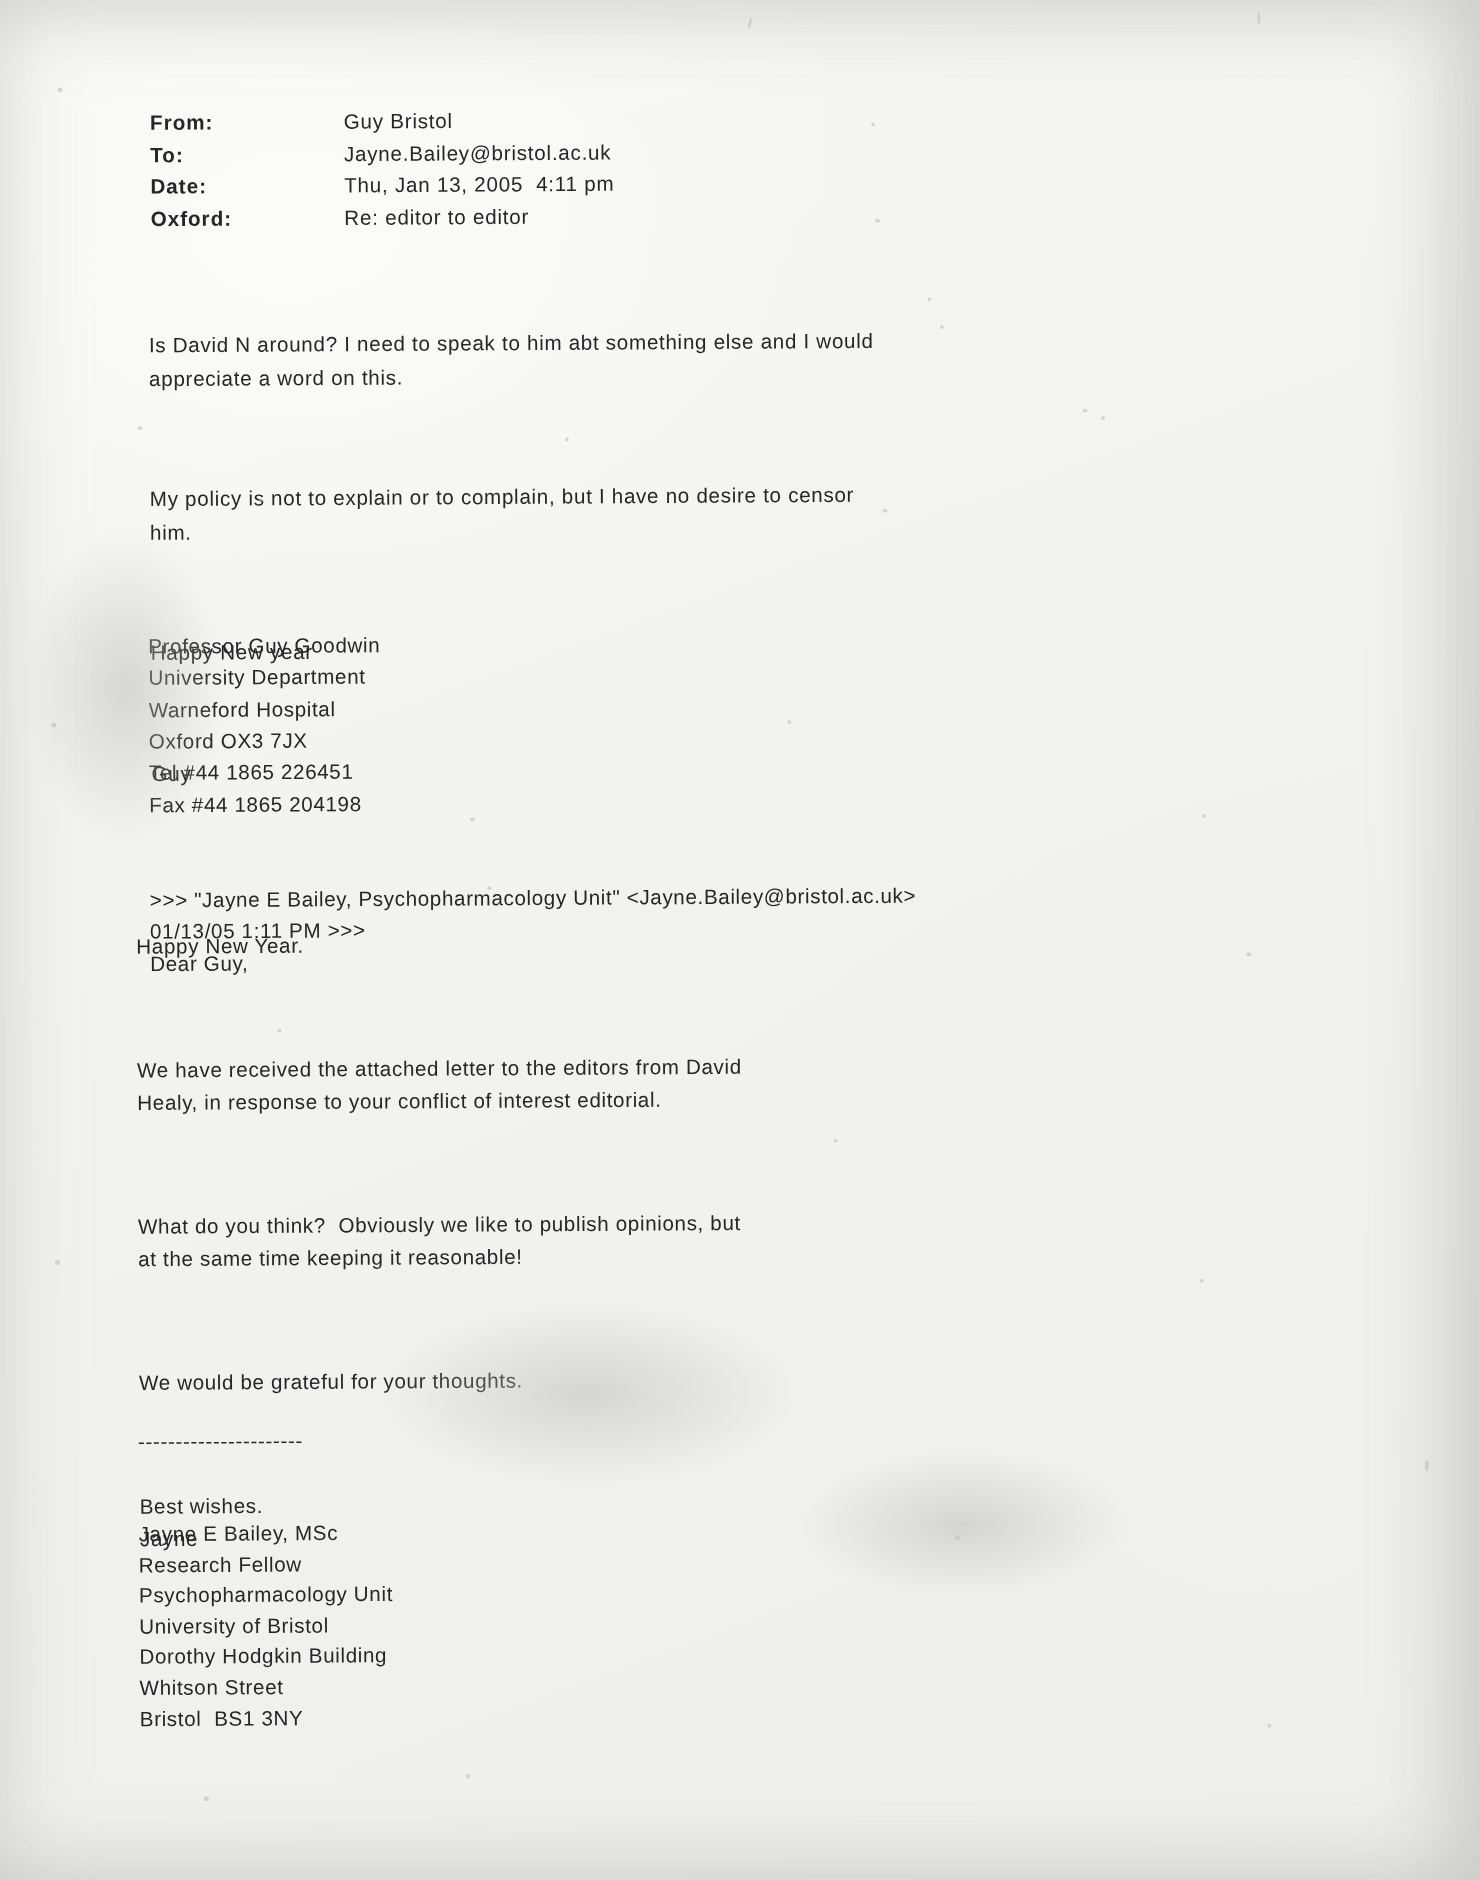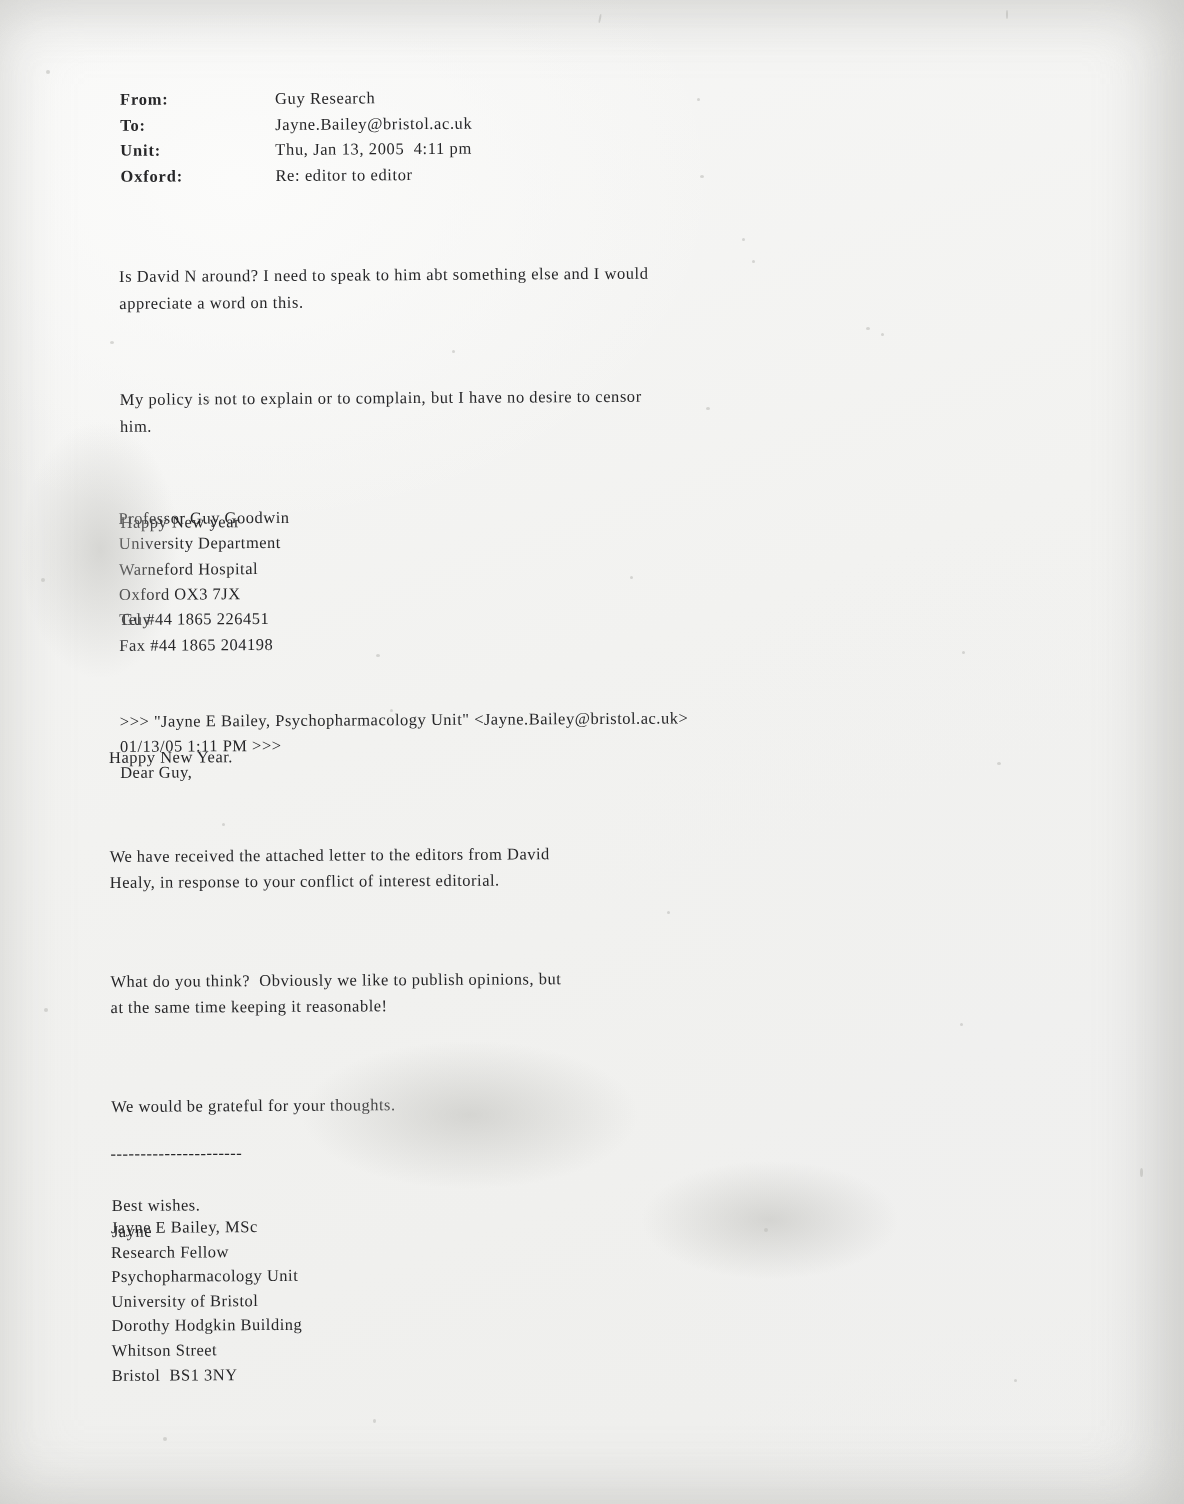--- a/index.html
+++ b/index.html
@@ -10,21 +10,21 @@
   .page {
     position: relative;
     width: 1184px;
     height: 1504px;
     background: #f4f4f2;
     background-image:
       radial-gradient(ellipse 700px 500px at 20% 12%, #fbfbfa 0%, rgba(251,251,250,0) 70%),
       radial-gradient(ellipse 600px 700px at 85% 70%, #f0f0ef 0%, rgba(240,240,239,0) 75%),
       linear-gradient(160deg, #f7f7f6 0%, #f2f2f0 45%, #eeeeec 100%);
     overflow: hidden;
-    font-family: Liberation Serif, serif;
+    font-family: Liberation Sans, sans-serif;
     color: #262628;
   }
   
   .speck {
     position: absolute;
     background: #b9b9b6;
     border-radius: 50%;
     opacity: .55;
     pointer-events: none;
   }
@@ -117,28 +117,28 @@
 </head>
 <body>
 
 <div class="page">
 
   <div class="content rotate-wrap">
 
     <div class="hdr">
       <div class="hdr-row">
         <div class="hdr-label">From:</div>
-        <div class="hdr-value">Guy Research</div>
+        <div class="hdr-value">Guy Bristol</div>
       </div>
       <div class="hdr-row">
         <div class="hdr-label">To:</div>
         <div class="hdr-value">Jayne.Bailey@bristol.ac.uk</div>
       </div>
       <div class="hdr-row">
-        <div class="hdr-label">Unit:</div>
+        <div class="hdr-label">Date:</div>
         <div class="hdr-value">Thu, Jan 13, 2005  4:11 pm</div>
       </div>
       <div class="hdr-row">
         <div class="hdr-label">Oxford:</div>
         <div class="hdr-value">Re: editor to editor</div>
       </div>
     </div>
 
     <div class="body-text">
       <p>Is David N around? I need to speak to him abt something else and I would

